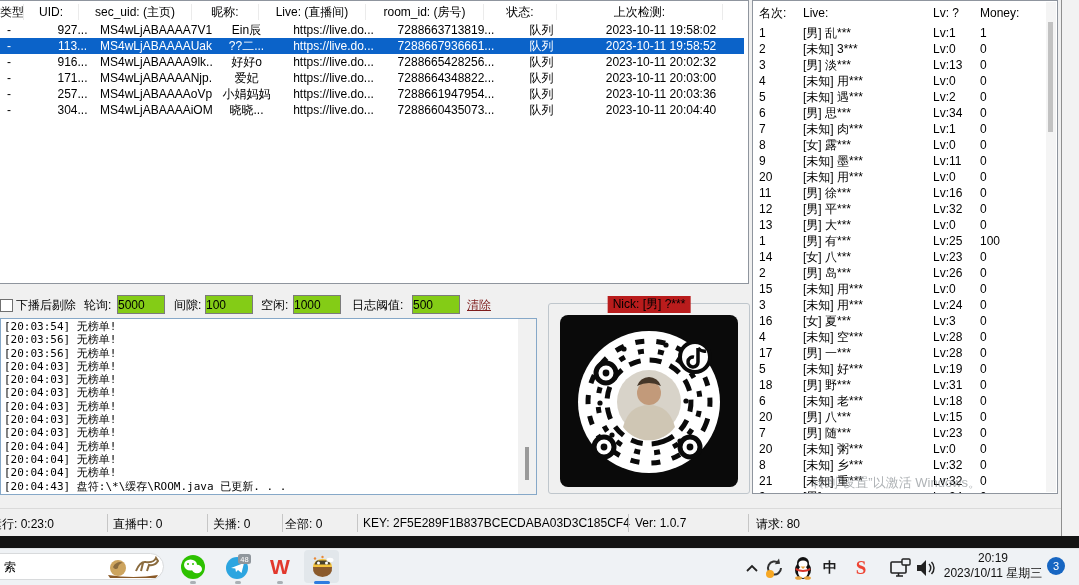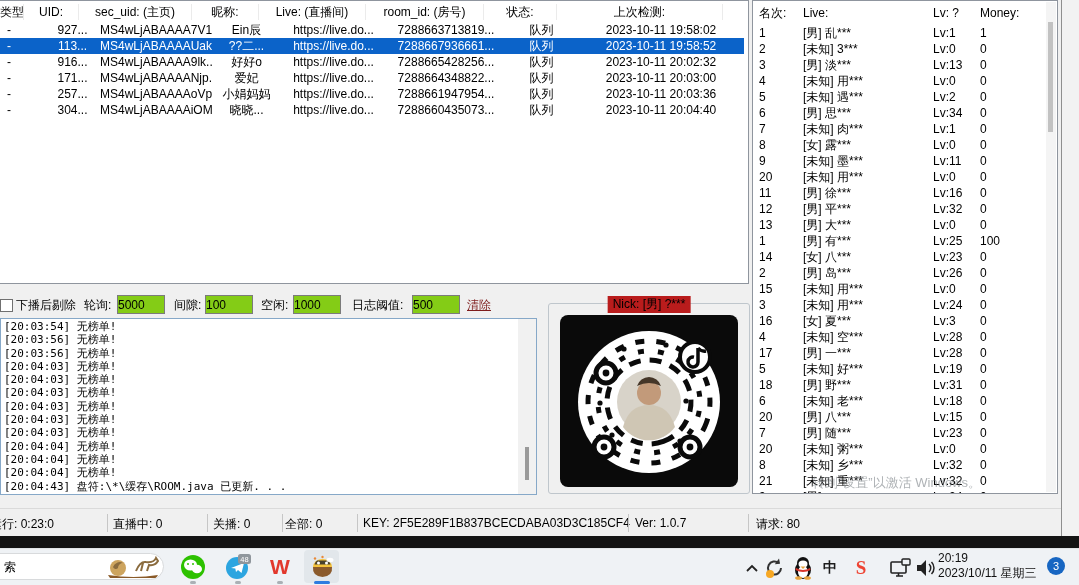--- a/index.html
+++ b/index.html
@@ -70,21 +70,21 @@
     border:1px solid #d8dadc;border-radius:14px;box-sizing:border-box;overflow:hidden}
   .search-text{position:absolute;left:37px;top:5px}
   .fossil{position:absolute;right:3px;top:1px}
   .tb-icon{position:absolute;top:553px;width:28px;height:28px;display:flex;align-items:center;justify-content:center}
   .active-bg{position:absolute;left:304px;top:550px;width:35px;height:33px;background:#e2e7eb;border-radius:4px}
   .run-dot{position:absolute;top:581px;height:3px;width:6px;border-radius:2px;background:#aab0b5}
   .run-dot.blue{width:16px;background:#2e7ce0}
   .tray-icon{position:absolute;top:556px;display:flex;align-items:center;justify-content:center;width:24px;height:24px}
   .ime-zh{font-size:14px;font-weight:bold;color:#1c1c1c}
   .sogou-s{font-size:19px;font-weight:900;color:#ee4433;font-family:"Liberation Serif","DejaVu Serif",serif}
-  .clock{position:absolute;left:938px;top:551px;width:110px;text-align:left;font-size:12px;line-height:15px;color:#111}
+  .clock{position:absolute;left:938px;top:551px;width:110px;text-align:center;font-size:12px;line-height:15px;color:#111}
   .notif-badge{position:absolute;left:1047px;top:557px;width:18px;height:18px;border-radius:50%;
     background:#1766c2;color:#fff;font-size:11px;display:flex;align-items:center;justify-content:center}
 </style>
 </head>
 <body>
 
 <div class="live-table">
   <div class="lt-header">
       <span class="hcell" style="width: 24px;">类型:</span>
       <span class="hcell" style="width: 55px;">UID:</span>

